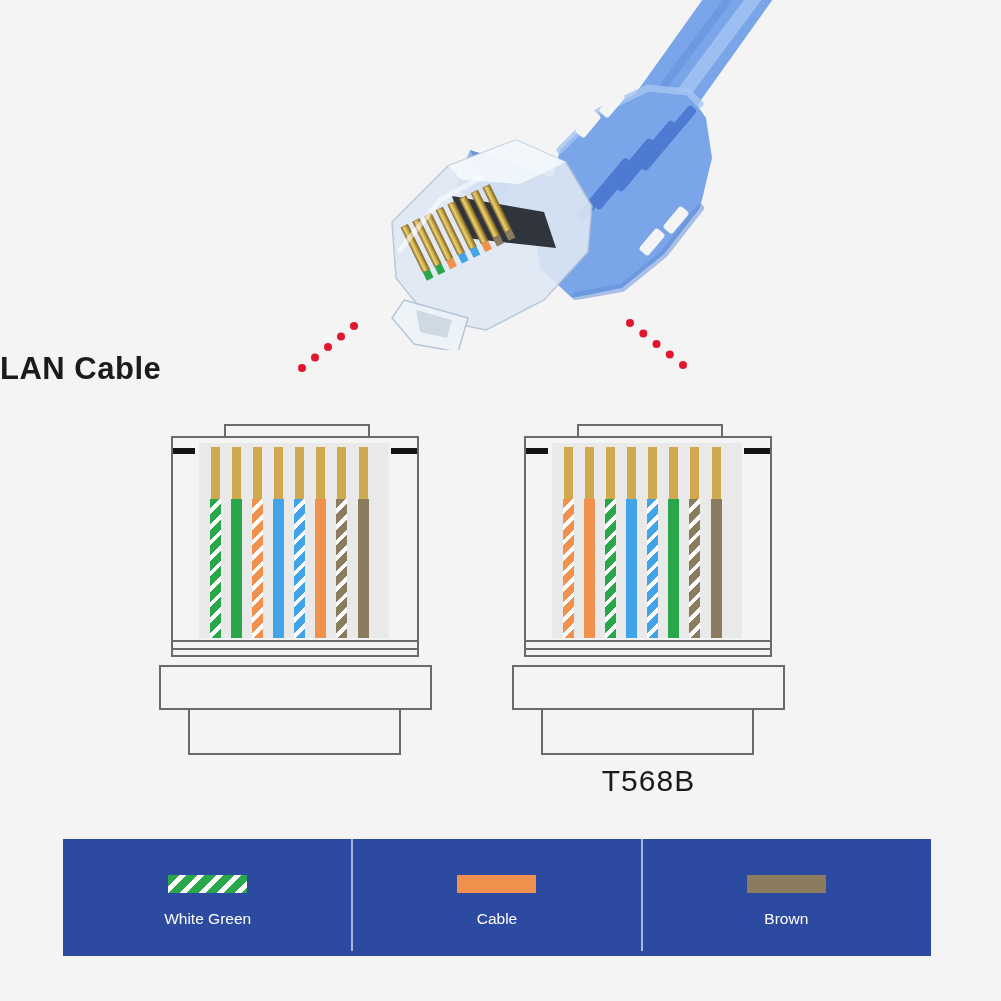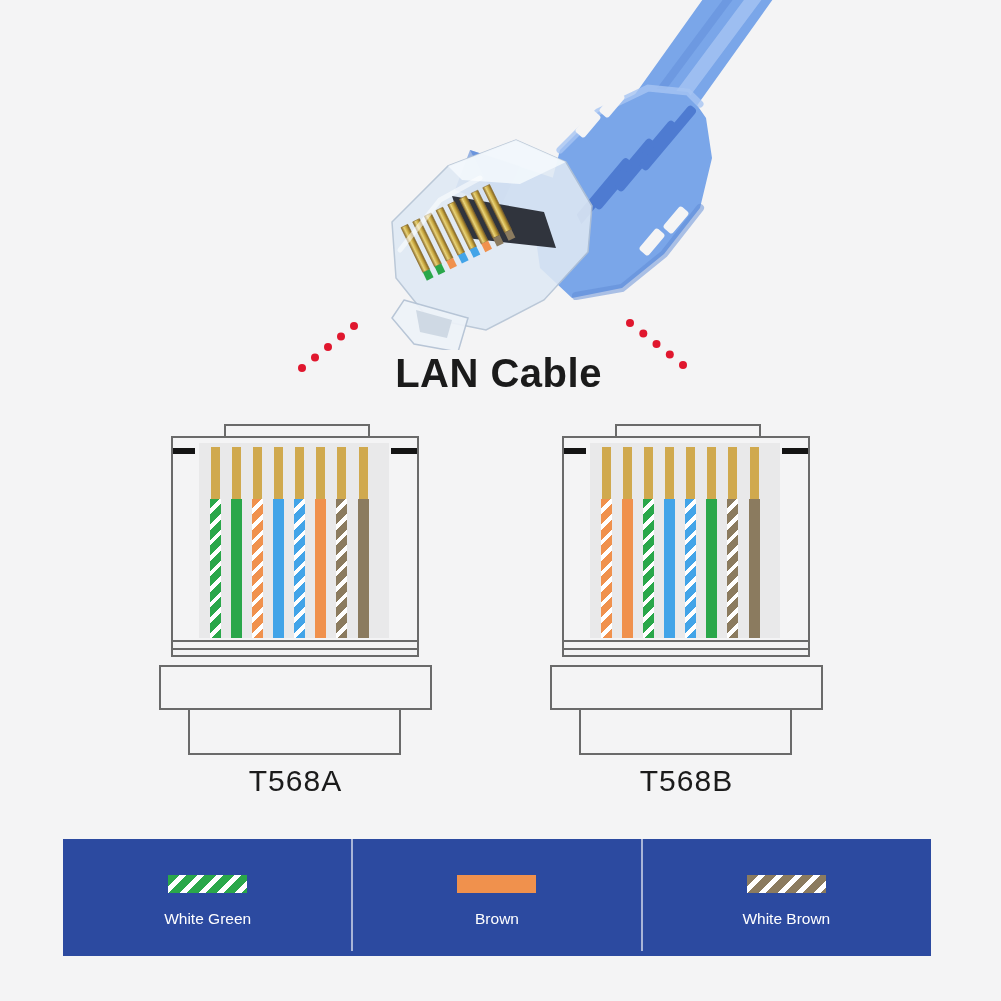--- a/index.html
+++ b/index.html
@@ -3,30 +3,30 @@
 <meta charset="utf-8">
 <style>
   html,body{margin:0;padding:0;}
   body{background:#ddd;font-family:"Liberation Sans",sans-serif;}
   .stage{position:relative;width:1001px;height:1001px;margin:0 auto;background:var(--background,#f4f4f5);overflow:hidden;}
 
   
   .photo{position:absolute;left:350px;top:-10px;width:540px;height:360px;}
 
   
-  .title{position:absolute;left:0;right:4px;top:351px;text-align:center;
-         font-size:40px;font-weight:800;letter-spacing:.5px;color:var(--ink,#1b1b1b);}
+  .title{position:absolute;left:0;right:4px;top:351px;text-align:left;
+         font-size:31px;font-weight:800;letter-spacing:.5px;color:var(--ink,#1b1b1b);}
 
   
   .dots{position:absolute;left:0;top:0;width:1001px;height:1001px;pointer-events:none;}
 
   
   .connector{position:absolute;top:424px;width:273px;height:400px;}
   .connector.a{left:159px;}
-  .connector.b{left:550px;}
+  .connector.b{left:512px;}
   .tab{position:absolute;left:65px;top:0;width:146px;height:16px;
        border:2px solid var(--outline,#6a6a6a);box-sizing:border-box;}
   .cbody{position:absolute;left:12px;top:12px;width:248px;height:221px;
        border:2px solid var(--outline,#6a6a6a);box-sizing:border-box;background:var(--background,#f4f4f5);}
   .inner{position:absolute;left:26px;top:5px;width:190px;height:195px;background:var(--inner_gray,#e9e9ea);}
   .bar{position:absolute;top:10px;height:6px;background:var(--bar_black,#141414);}
   .bar.l{left:0;width:22px;}
   .bar.r{right:0;width:26px;}
   .pinrow{position:absolute;left:0;top:0;right:0;bottom:0;}
   .pin{position:absolute;top:9px;width:9px;height:53px;background:var(--pin_gold,#d0a94e);}
@@ -161,21 +161,20 @@
           <div class="pin" style="left: 164.4px;"></div>
           <div class="wire" style="left: 163.4px; background: repeating-linear-gradient(135deg, rgb(139, 123, 95) 0px, rgb(139, 123, 95) 7px, rgb(255, 255, 255) 7px, rgb(255, 255, 255) 11px);"></div>
           <div class="pin" style="left: 185.5px;"></div>
           <div class="wire" style="left: 184.5px; background: rgb(139, 123, 95);"></div>
         </div>
       <div class="hline h1"></div>
       <div class="hline h2"></div>
     </div>
     <div class="collar"></div>
     <div class="boot"></div>
-    <div class="conn-label">T568A</div>
   </div>
 
   <div class="connector b">
     <div class="tab"></div>
     <div class="cbody">
       <div class="inner"></div>
       <div class="bar l"></div>
       <div class="bar r"></div>
       <div class="pinrow">
           <div class="pin" style="left: 37.8px;"></div>
@@ -203,21 +202,21 @@
     <div class="conn-label">T568B</div>
   </div>
 
   <div class="legend">
       <div class="cell">
         <div class="swatch" style="background: repeating-linear-gradient(135deg, rgb(42, 167, 74) 0px, rgb(42, 167, 74) 8px, rgb(255, 255, 255) 8px, rgb(255, 255, 255) 13px);"></div>
         <div class="sw-label">White Green</div>
       </div>
       <div class="cell">
         <div class="swatch" style="background: rgb(240, 145, 77);"></div>
+        <div class="sw-label">Cable</div>
+      </div>
+      <div class="cell">
+        <div class="swatch" style="background: rgb(139, 123, 95);"></div>
         <div class="sw-label">Brown</div>
       </div>
-      <div class="cell">
-        <div class="swatch" style="background: repeating-linear-gradient(135deg, rgb(139, 123, 95) 0px, rgb(139, 123, 95) 8px, rgb(255, 255, 255) 8px, rgb(255, 255, 255) 13px);"></div>
-        <div class="sw-label">White Brown</div>
-      </div>
     </div>
 
 </div>
 
 </body></html>

